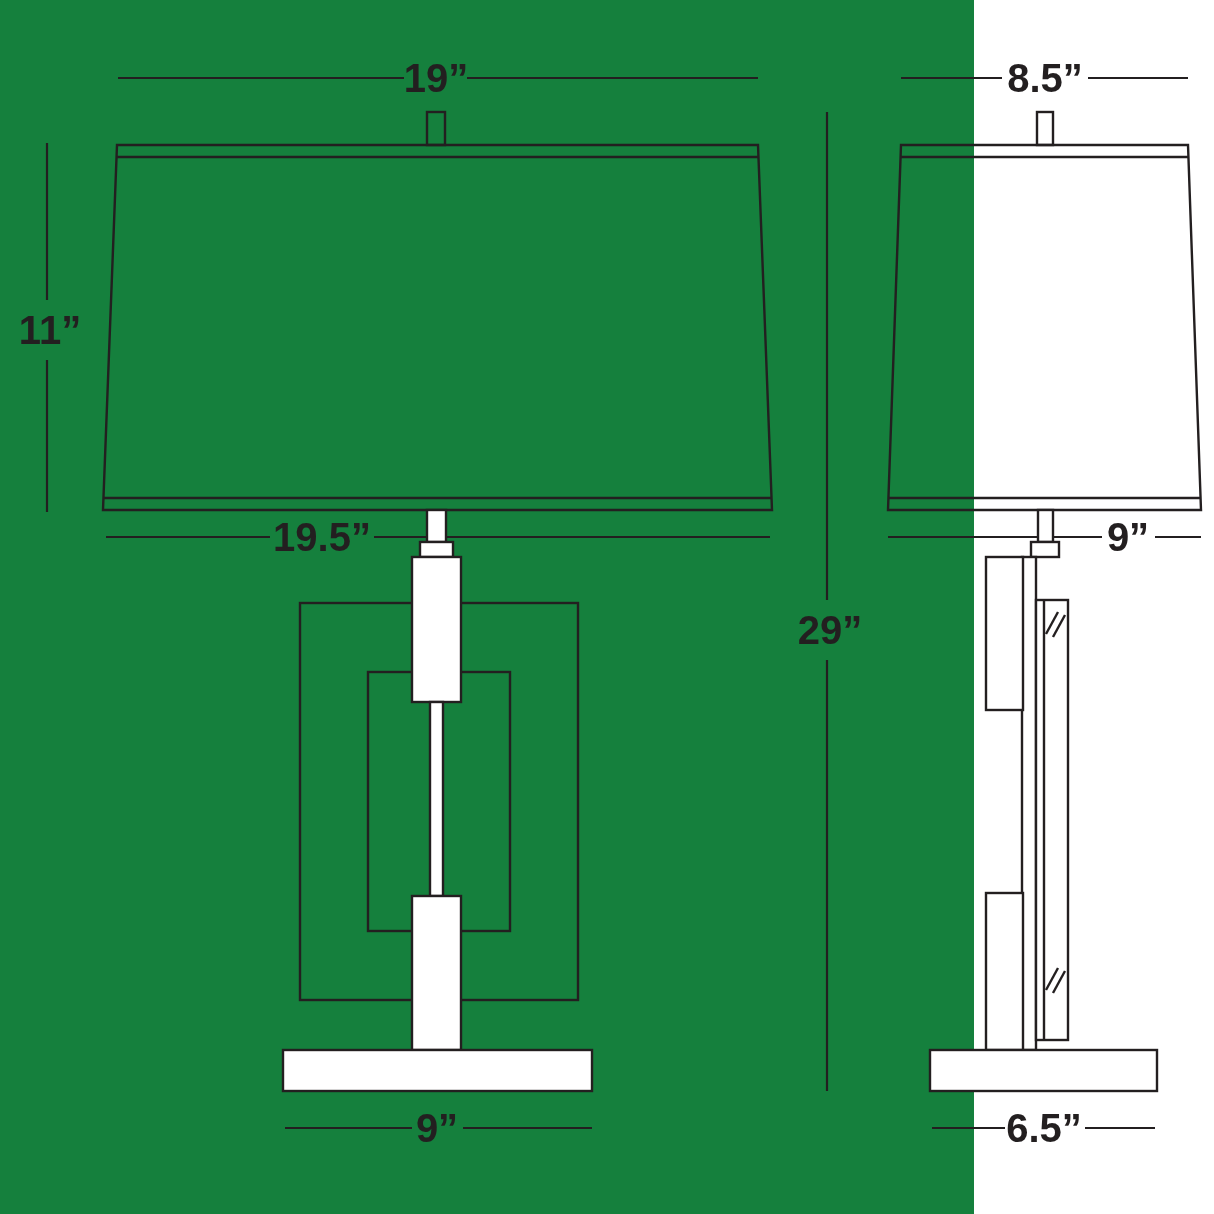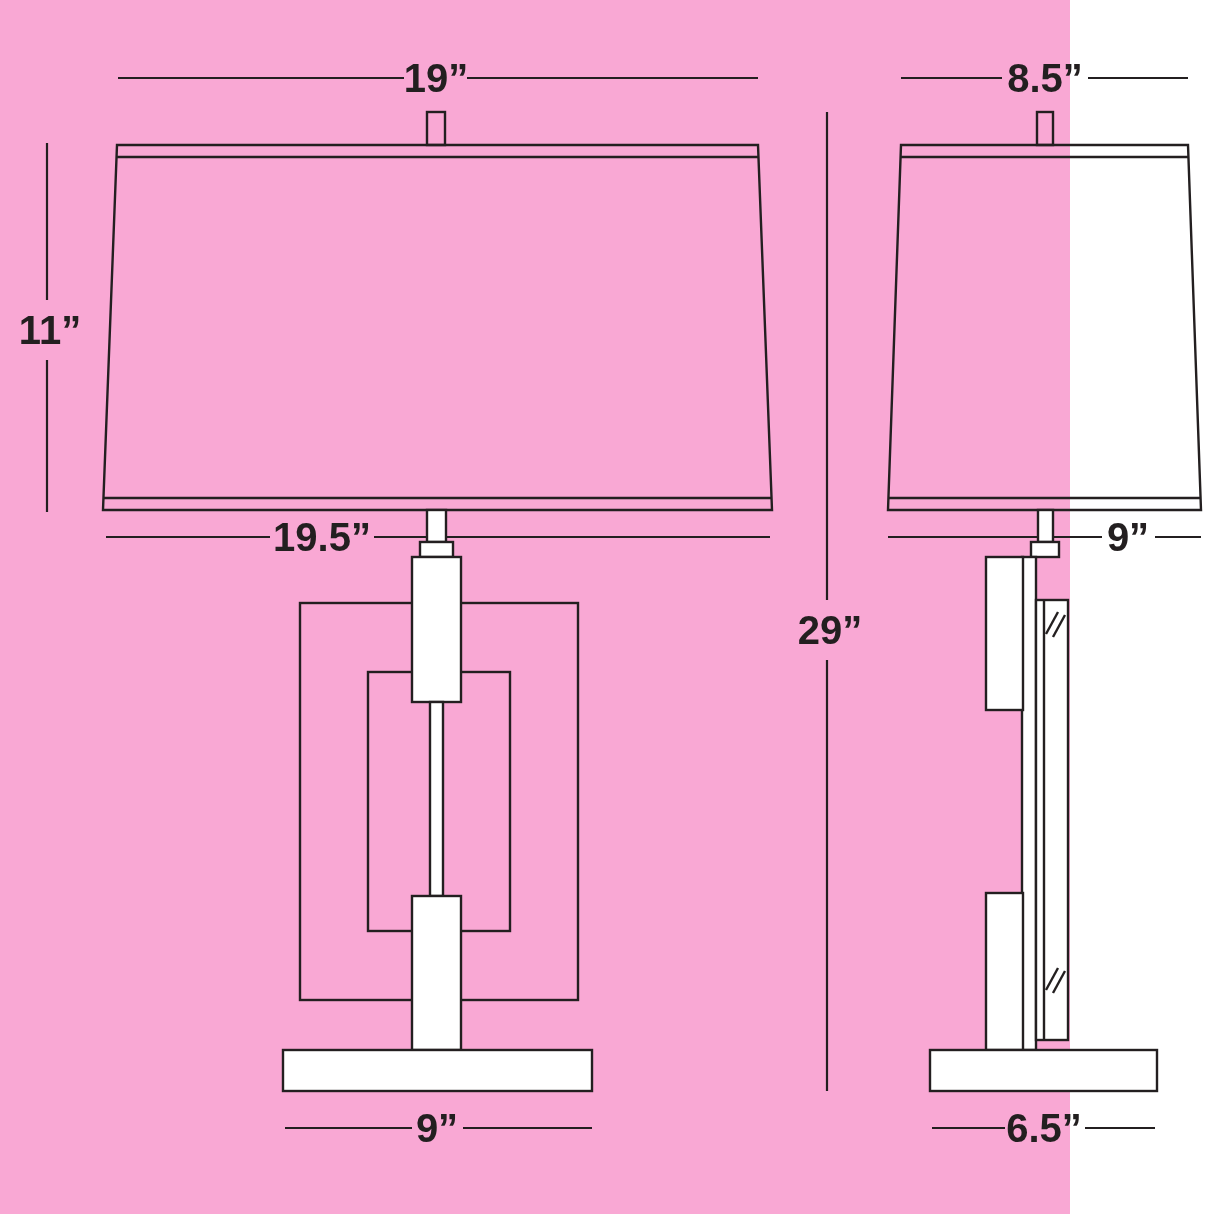--- a/index.html
+++ b/index.html
@@ -6,23 +6,23 @@
     margin: 0;
     padding: 0;
     background: #ffffff;
     width: 1214px;
     height: 1214px;
     overflow: hidden;
     font-family: "Liberation Sans", sans-serif;
   }
   .canvas {
     position: relative;
-    width: 1070px;
+    width: 974px;
     height: 1214px;
-    background: #f9a8d4;
+    background: #15803d;
   }
   .stroke {
     stroke: #231f20;
     stroke-width: 2.4;
     fill: none;
     stroke-linecap: butt;
   }
   .stroke-fill {
     stroke: #231f20;
     stroke-width: 2.4;

